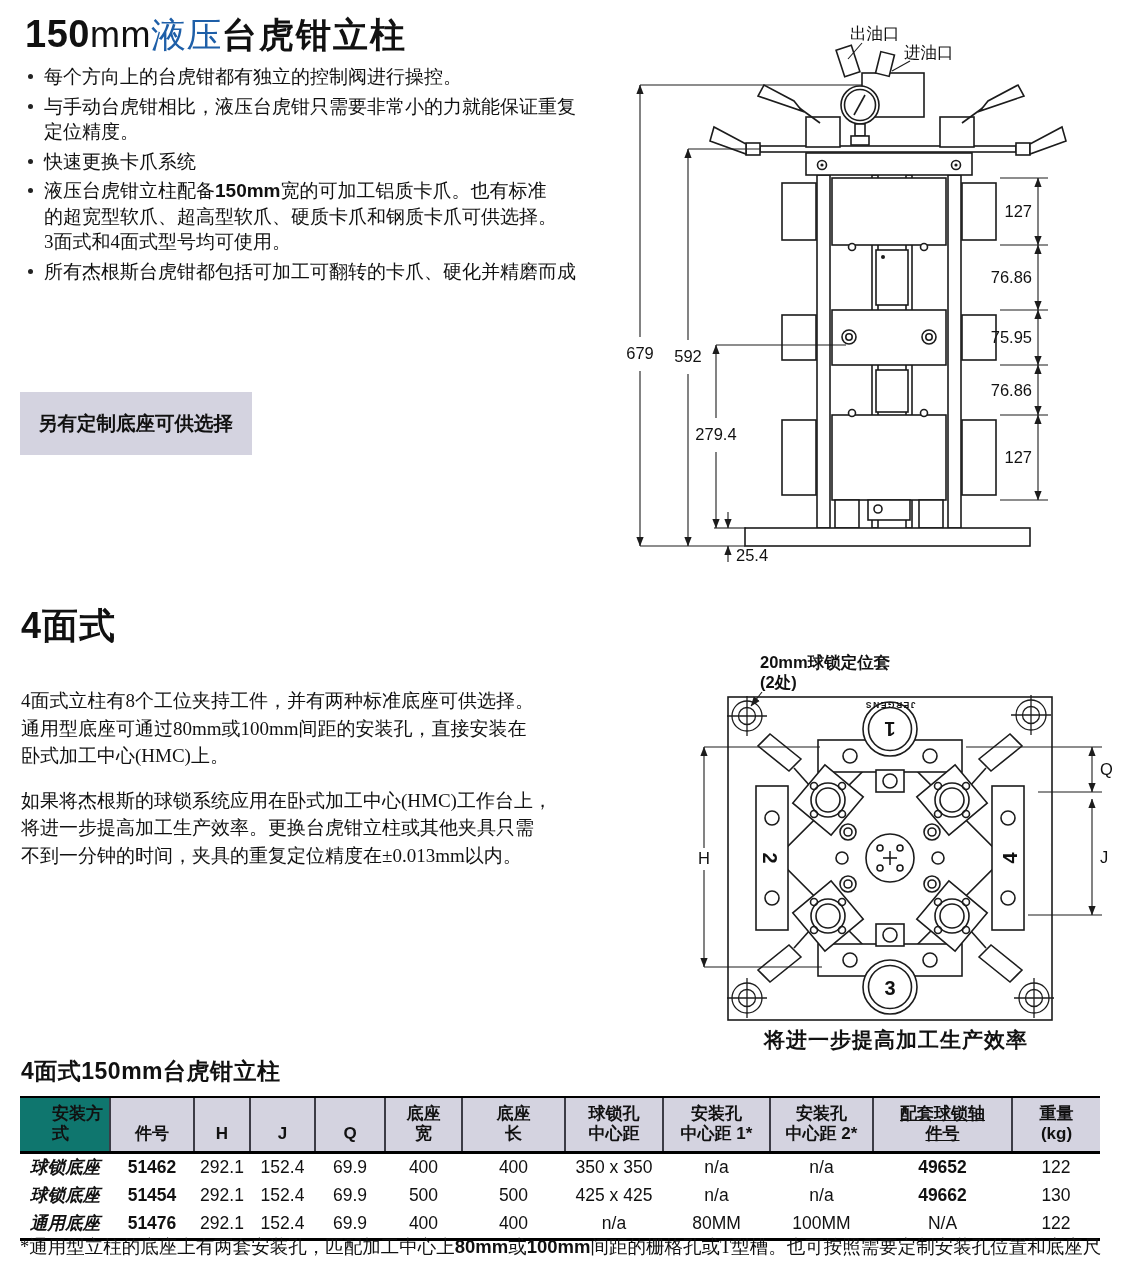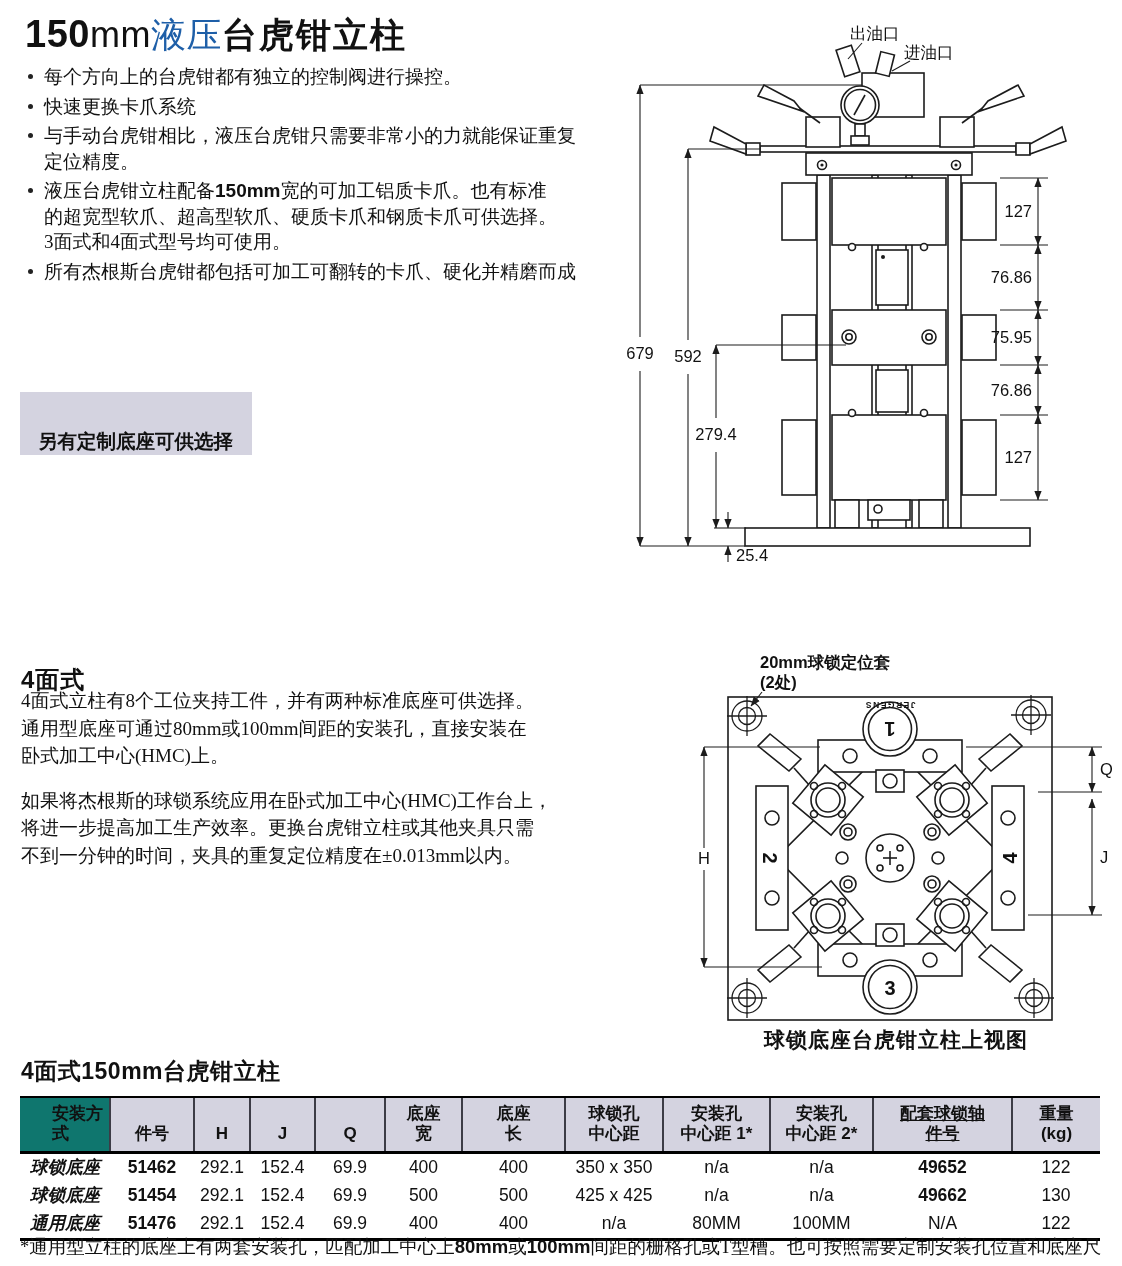--- a/index.html
+++ b/index.html
@@ -17,24 +17,24 @@
   .bullets{position:absolute;left:24px;top:64px;width:640px;margin:0;padding:0;list-style:none;
            font-family:"Liberation Serif","DejaVu Serif",serif;font-size:19px;line-height:25.5px;}
   .bullets li{position:relative;padding-left:20px;margin-bottom:4px;}
   .bullets li::before{content:"";position:absolute;left:4px;top:10px;width:5px;height:5px;
            border-radius:50%;background:#222;}
   .bl{display:block;}
   .bold{font-weight:bold;font-family:"Liberation Sans","DejaVu Sans",sans-serif;}
 
   
   .callout{position:absolute;left:20px;top:392px;width:232px;height:63px;box-sizing:border-box;
-           display:flex;align-items:flex-end;padding-left:18px;font-size:19.5px;font-weight:bold;}
-
-  
-  .sec-heading{position:absolute;left:21px;top:664px;font-size:24px;font-weight:bold;letter-spacing:1px;}
+           display:flex;align-items:center;padding-left:18px;font-size:19.5px;font-weight:bold;}
+
+  
+  .sec-heading{position:absolute;left:21px;top:602px;font-size:36px;font-weight:bold;letter-spacing:1px;}
   .paras{position:absolute;left:21px;top:687px;width:640px;
          font-family:"Liberation Serif","DejaVu Serif",serif;font-size:19px;line-height:27.5px;}
   .paras p{margin:0 0 17px 0;}
 
   
   .fv{position:absolute;left:610px;top:25px;}
   .tv{position:absolute;left:690px;top:652px;}
   .tv-caption{position:absolute;left:690px;top:1026px;width:412px;text-align:center;
               font-size:21px;font-weight:bold;letter-spacing:1px;}
   svg text{font-family:"Liberation Sans","DejaVu Sans",sans-serif;}
@@ -68,25 +68,25 @@
 
   <div class="title">
     <span class="t-num">150</span><span class="t-unit">mm</span><span class="t-hyd" style="color: rgb(30, 95, 168);">液压</span><span class="t-rest">台虎钳立柱</span>
   </div>
 
   <ul class="bullets">
       <li>
         <span class="bl"><span>每个方向上的台虎钳都有独立的控制阀进行操控。</span></span>
       </li>
       <li>
-        <span class="bl"><span>快速更换卡爪系统</span></span>
+        <span class="bl"><span>与手动台虎钳相比，液压台虎钳只需要非常小的力就能保证重复</span></span>
+        <span class="bl"><span>定位精度。</span></span>
       </li>
       <li>
-        <span class="bl"><span>与手动台虎钳相比，液压台虎钳只需要非常小的力就能保证重复</span></span>
-        <span class="bl"><span>定位精度。</span></span>
+        <span class="bl"><span>快速更换卡爪系统</span></span>
       </li>
       <li>
         <span class="bl"><span>液压台虎钳立柱配备</span><span class="bold">150mm</span><span>宽的可加工铝质卡爪。也有标准</span></span>
         <span class="bl"><span>的超宽型软爪、超高型软爪、硬质卡爪和钢质卡爪可供选择。</span></span>
         <span class="bl"><span>3面式和4面式型号均可使用。</span></span>
       </li>
       <li>
         <span class="bl"><span>所有杰根斯台虎钳都包括可加工可翻转的卡爪、硬化并精磨而成</span></span>
       </li>
     </ul>
@@ -356,21 +356,21 @@
     <text class="cotxt" x="70" y="36">(2处)</text>
     <text class="dimtxt" x="14" y="212" text-anchor="middle">H</text>
     <text class="dimtxt" x="410" y="123">Q</text>
     <text class="dimtxt" x="410" y="211">J</text>
     <text class="brandtxt" x="200" y="58" text-anchor="middle" transform="rotate(180 200 54)">JERGENS</text>
     <text class="numtxt" x="200" y="84" text-anchor="middle" transform="rotate(180 200 77)">1</text>
     <text class="numtxt" x="80" y="213" text-anchor="middle" transform="rotate(90 80 206)">2</text>
     <text class="numtxt" x="200" y="343" text-anchor="middle">3</text>
     <text class="numtxt" x="320" y="213" text-anchor="middle" transform="rotate(-90 320 206)">4</text>
   </svg>
-  <div class="tv-caption">球锁底座台虎钳立柱上视图</div>
+  <div class="tv-caption">将进一步提高加工生产效率</div>
 
   <div class="table-wrap">
     <div class="tbl-title">4面式150mm台虎钳立柱</div>
     <table class="spec">
       <colgroup>
         <col style="width:90px">
           <col style="width:84px">
           <col style="width:56px">
           <col style="width:65px">
         <col style="width:70px">

